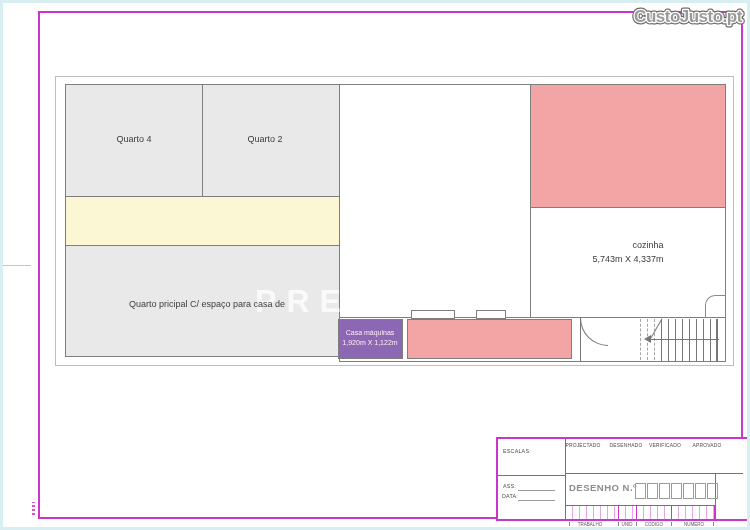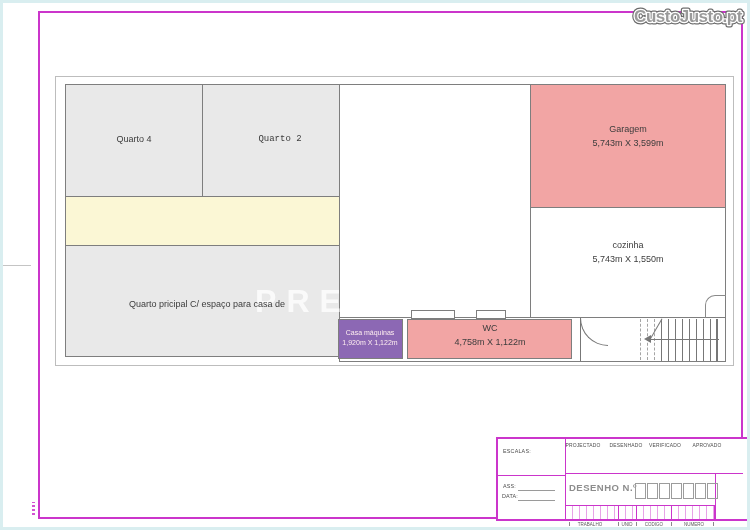--- a/index.html
+++ b/index.html
@@ -97,39 +97,31 @@
   <div class="dashv" style="left:651px;top:316px;height:41px;"></div>
   <div class="risers"></div>
   <div class="line" style="left:713px;top:316px;width:1px;height:42px;"></div>
   <div class="line" style="left:646px;top:336px;width:70px;height:1px;"></div>
   <div class="arrowhead"></div>
   <div class="diag"></div>
 
   <div class="wm">PRE</div>
 
   <div class="lbl" style="left:131px;top:137px;">Quarto 4</div>
-  <div class="lbl" style="left:277px;top:137px;font-family:Liberation Mono, monospace;">Quarto 2</div>
-  <div class="lbl" style="left:625px;top:133px;">
-    <div>Garagem</div>
-    <div>5,743m X 3,599m</div>
-  </div>
-  <div class="lbl" style="left:625px;top:249px;">
+  <div class="lbl" style="left:262px;top:137px;">Quarto 2</div>
+  <div class="lbl" style="left:625px;top:249px;text-align:right;">
     <div>cozinha</div>
-    <div>5,743m X 1,550m</div>
+    <div>5,743m X 4,337m</div>
   </div>
   <div class="lbl" style="left:204px;top:302px;line-height:1.3;">
     <div>Quarto pricipal C/ espaço para casa de</div>
   </div>
   <div class="lbl small" style="left:367px;top:335px;">
     <div>Casa máquinas</div>
     <div>1,920m X 1,122m</div>
-  </div>
-  <div class="lbl" style="left:487px;top:332px;">
-    <div>WC</div>
-    <div>4,758m X 1,122m</div>
   </div>
 
   <div class="title-block">
     <div class="tb-line" style="left:67px;top:0;width:1px;height:80px;"></div>
     <div class="tb-line" style="left:0;top:36px;width:67px;height:1px;"></div>
     <div class="tb-line" style="left:67px;top:34px;width:178px;height:1px;"></div>
     <div class="tb-line" style="left:217px;top:34px;width:1px;height:46px;"></div>
 
     <div class="tb-left" style="left:5px;top:9px;">ESCALAS:</div>
     <div class="tb-left" style="left:5px;top:44px;">ASS:</div>

